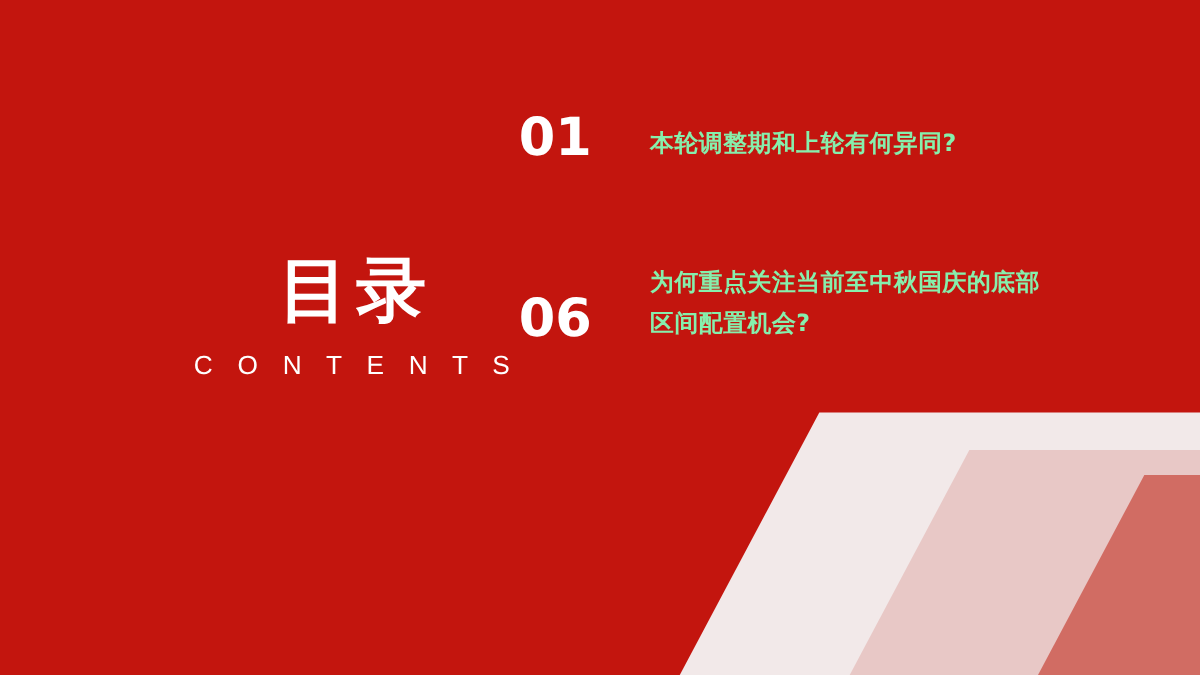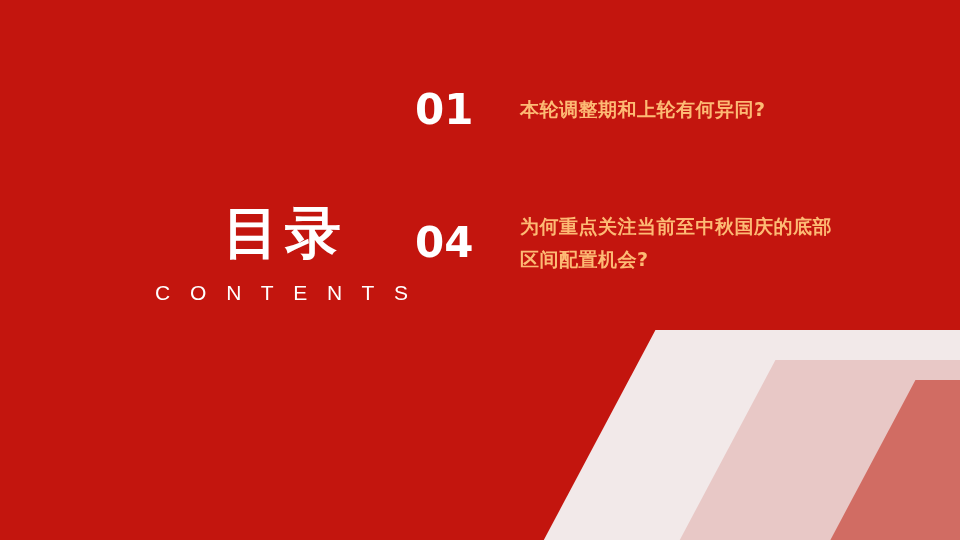--- a/index.html
+++ b/index.html
@@ -76,36 +76,36 @@
     font-family: "Liberation Sans", sans-serif;
   }
   .toc-list {
     position: absolute;
     left: 415px;
     top: 70px;
     width: 480px;
   }
   .toc-item {
     display: flex;
-    align-items: center;
+    align-items: flex-end;
     margin-bottom: 50px;
   }
   .toc-num {
     width: 105px;
     flex: 0 0 105px;
     font-size: 42px;
     font-weight: bold;
     color: #ffffff;
     line-height: 1.05;
     font-family: "DejaVu Sans", "Liberation Sans", sans-serif;
   }
   .toc-text {
     font-size: 19px;
     font-weight: bold;
-    color: #fdba74;
+    color: #86efac;
     line-height: 1.75;
     letter-spacing: 0.5px;
     max-width: 320px;
     font-family: "DejaVu Sans", "Liberation Sans", sans-serif;
   }
   .item-1 { margin-top: 18px; }
   .item-2 { margin-top: 78px; }
   .item-3 { margin-top: 78px; }
 </style>
 </head>
@@ -123,20 +123,20 @@
   </div>
 
   <div class="toc-list">
 
     <div class="toc-item item-1">
       <div class="toc-num">01</div>
       <div class="toc-text">本轮调整期和上轮有何异同?</div>
     </div>
 
     <div class="toc-item item-2">
-      <div class="toc-num">04</div>
+      <div class="toc-num">06</div>
       <div class="toc-text">为何重点关注当前至中秋国庆的底部区间配置机会?</div>
     </div>
 
 
   </div>
 
 </div>
 
 </body></html>

